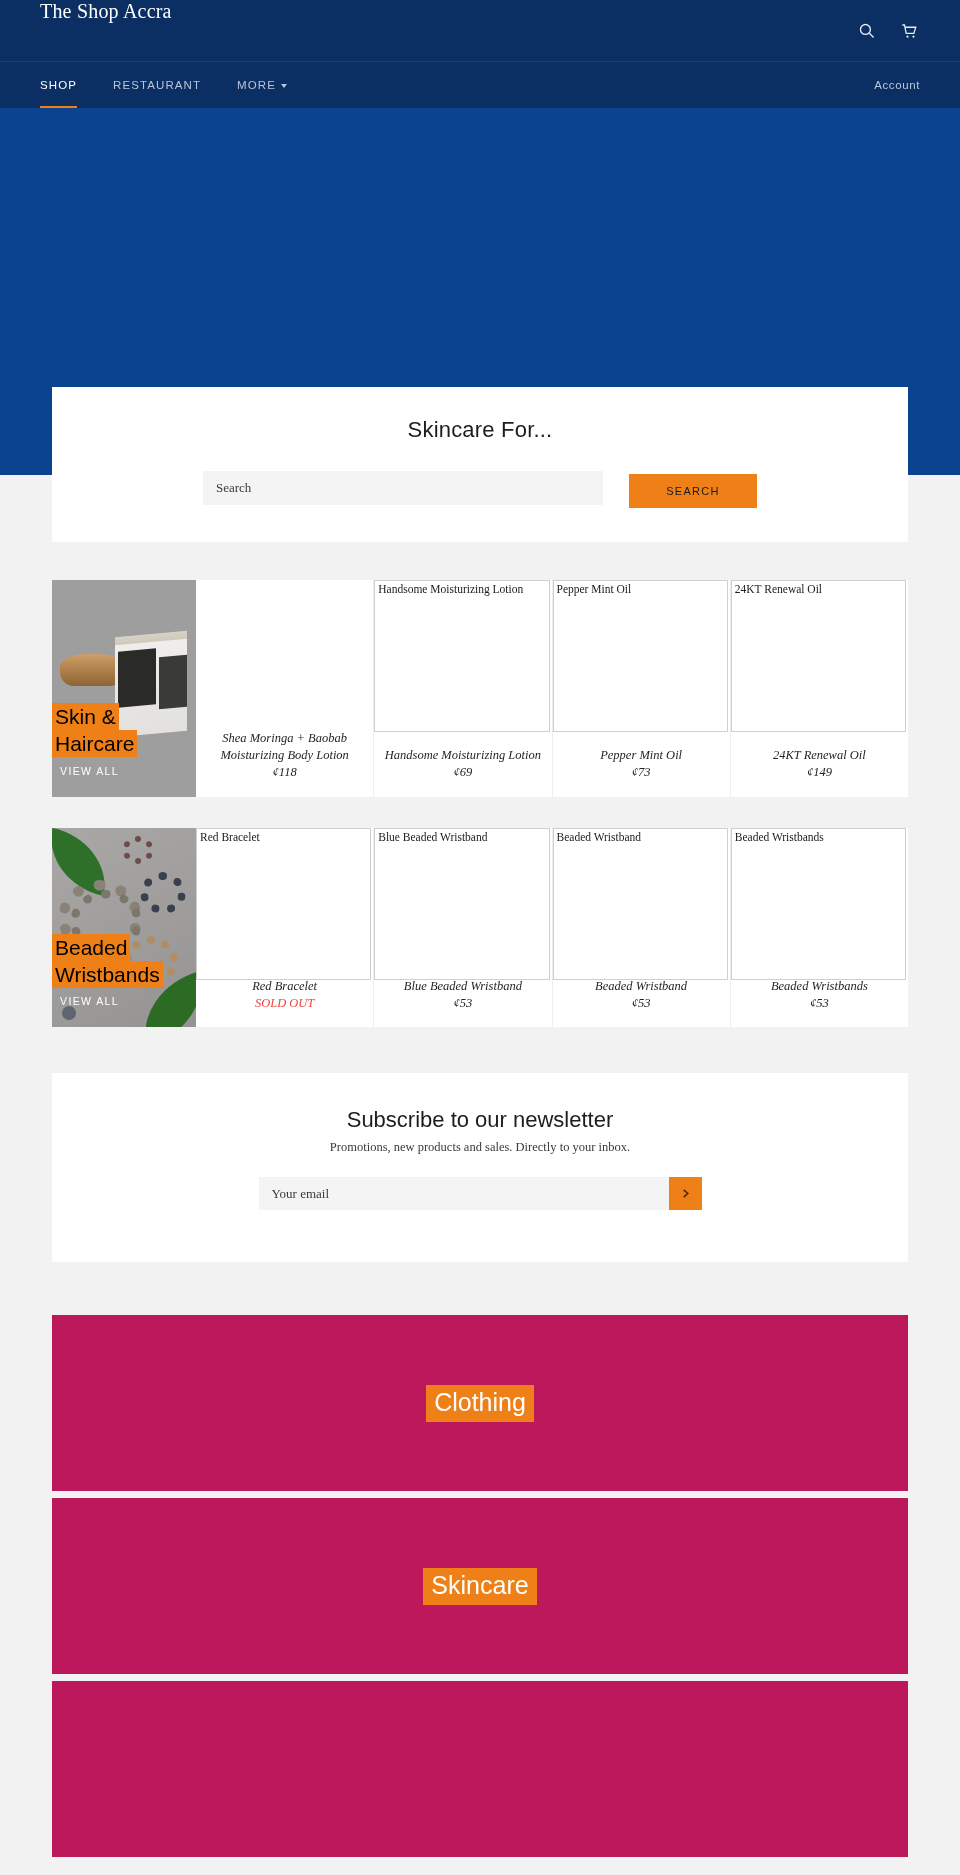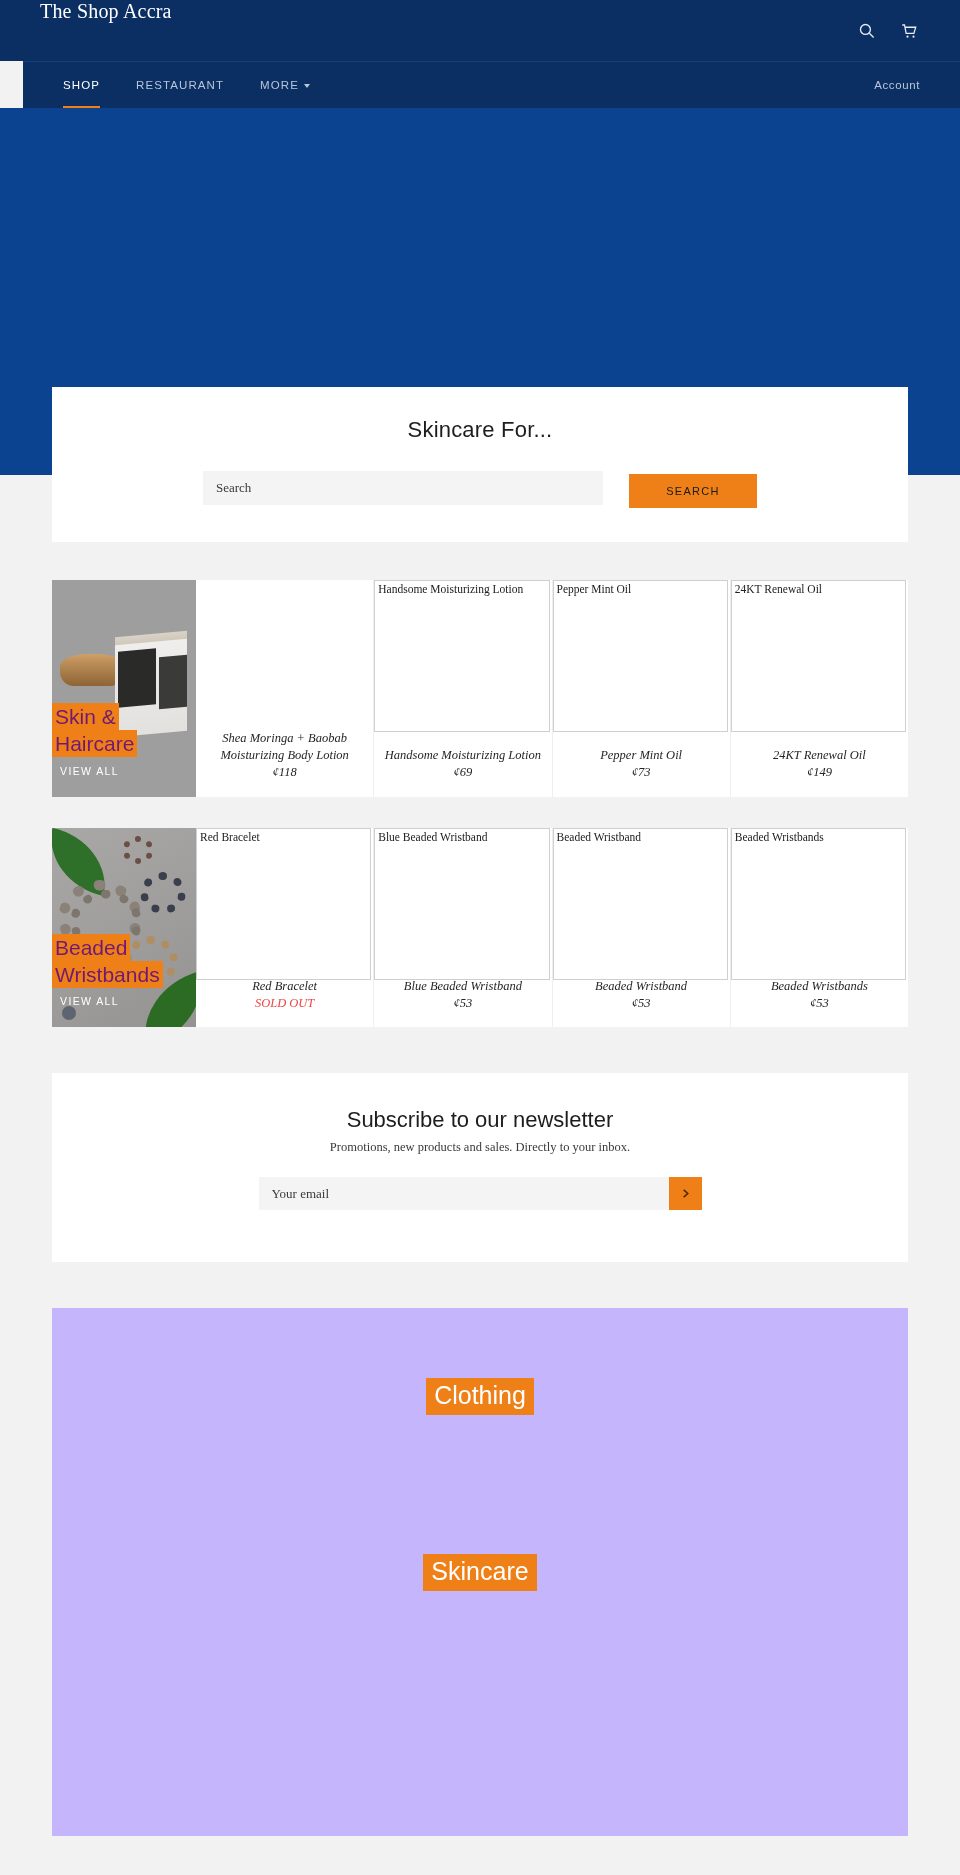--- a/index.html
+++ b/index.html
@@ -46,21 +46,20 @@
   
   .nav-bar {
     background: #0b2f63;
     border-top: 1px solid #16407a;
     height: 47px;
     padding: 0 40px;
     display: flex;
     align-items: center;
     justify-content: space-between;
     position: relative;
-    margin-left: 23px;
   }
   .nav-left { display: flex; align-items: center; gap: 0; height: 47px; }
   .nav-link {
     color: #b9c5da;
     font-family: "Liberation Sans", sans-serif;
     font-size: 11.5px;
     letter-spacing: 1.1px;
     text-transform: uppercase;
     padding: 0 19px 0 0;
     margin-right: 17px;
@@ -237,21 +236,21 @@
     inset: 0;
     padding: 0 0 20px 0;
     display: flex;
     flex-direction: column;
     justify-content: flex-end;
   }
   .tile-title {
     font-family: "Liberation Sans", sans-serif;
     font-size: 21px;
     line-height: 1.28;
-    color: #701a75;
+    color: #000000;
     margin: 0 0 7px;
     max-width: 132px;
   }
   .tile-title span {
     background: #ef8017;
     box-decoration-break: clone;
     -webkit-box-decoration-break: clone;
     padding: 2px 3px;
   }
   .tile-viewall {
@@ -357,25 +356,26 @@
     color: #4a2a00;
     font-family: "Liberation Sans", sans-serif;
     font-size: 15px;
     cursor: pointer;
     display:flex; align-items:center; justify-content:center;
   }
 
   
   .cats-wrap { padding: 0 52px; }
   .cat-block {
-    background: #c4b5fd;
+    background: #be185d;
     height: 176px;
     display: flex;
     align-items: center;
     justify-content: center;
+    margin-top: 7px;
   }
   .cat-label {
     font-family: "Liberation Sans", sans-serif;
     font-size: 25px;
     color: #ffffff;
     background: #ef8017;
     padding: 3px 8px 5px;
     line-height: 1.15;
   }
   .section-gap { height: 38px; background: #f2f2f2; }

